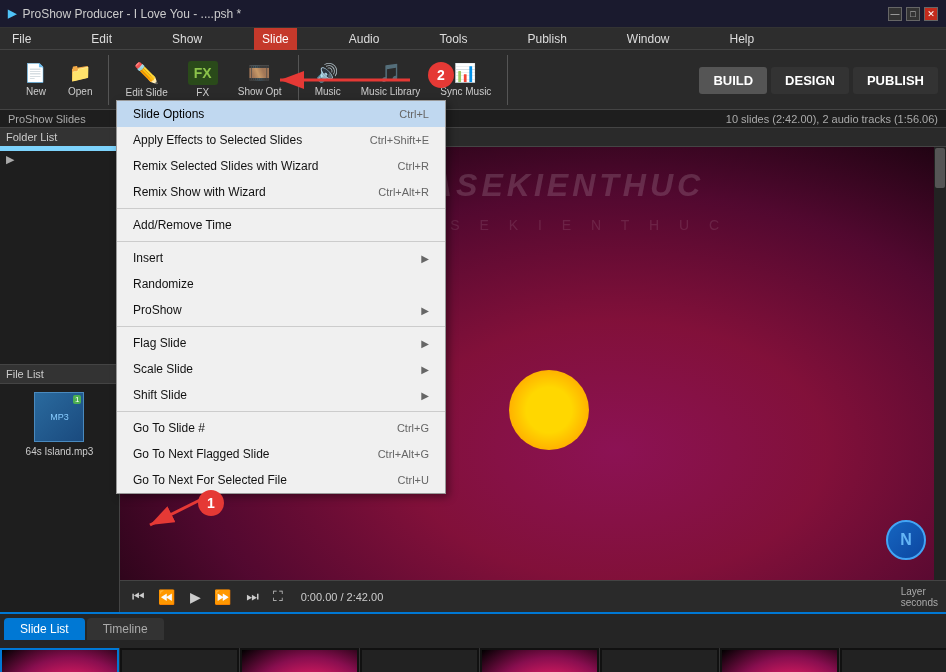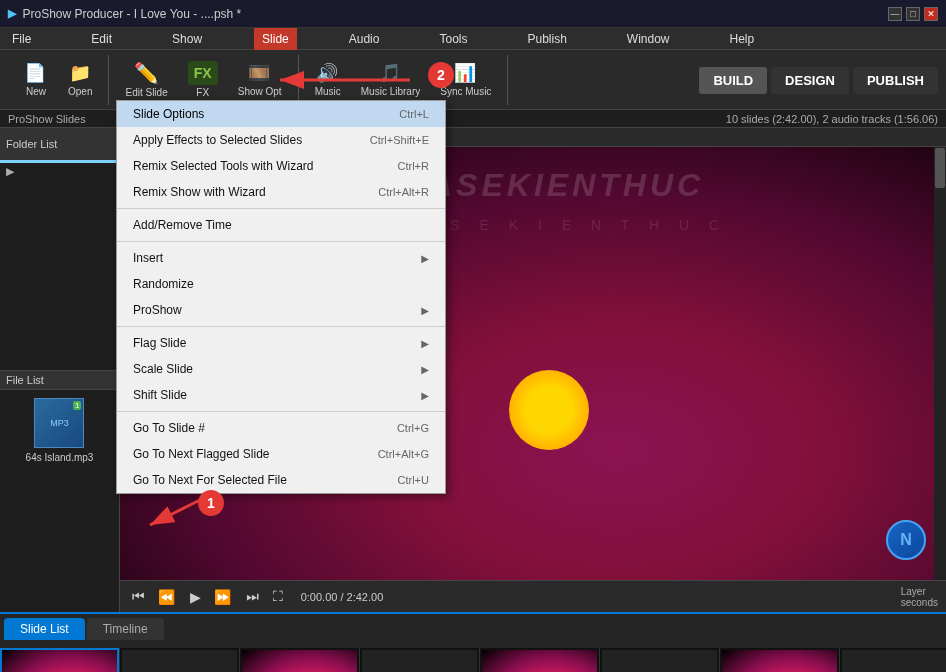--- a/index.html
+++ b/index.html
@@ -158,24 +158,24 @@
     
     #left-panel {
       width: 120px;
       background: #252525;
       border-right: 1px solid #444;
       display: flex;
       flex-direction: column;
     }
     #folder-list-label {
       background: #333;
-      padding: 10px 6px;
+      padding: 3px 6px;
       font-size: 11px;
       color: #ccc;
-      border-bottom: 3px solid #7dd3fc;
+      border-bottom: 5px solid #7dd3fc;
     }
     #folder-content {
       flex: 1;
       overflow: hidden;
       background: #1e1e1e;
     }
     .folder-item {
       padding: 2px 6px;
       color: #ccc;
       font-size: 11px;
@@ -701,21 +701,21 @@
 <div id="dropdown-overlay">
   <div class="dropdown-item highlighted">
     <span class="dropdown-item-label">Slide Options</span>
     <span class="dropdown-shortcut">Ctrl+L</span>
   </div>
   <div class="dropdown-item">
     <span class="dropdown-item-label">Apply Effects to Selected Slides</span>
     <span class="dropdown-shortcut">Ctrl+Shift+E</span>
   </div>
   <div class="dropdown-item">
-    <span class="dropdown-item-label">Remix Selected Tools with Wizard</span>
+    <span class="dropdown-item-label">Remix Selected Slides with Wizard</span>
     <span class="dropdown-shortcut">Ctrl+R</span>
   </div>
   <div class="dropdown-item">
     <span class="dropdown-item-label">Remix Show with Wizard</span>
     <span class="dropdown-shortcut">Ctrl+Alt+R</span>
   </div>
   <div class="dropdown-separator"></div>
   <div class="dropdown-item">
     <span class="dropdown-item-label">Add/Remove Time</span>
     <span class="dropdown-shortcut"></span>

